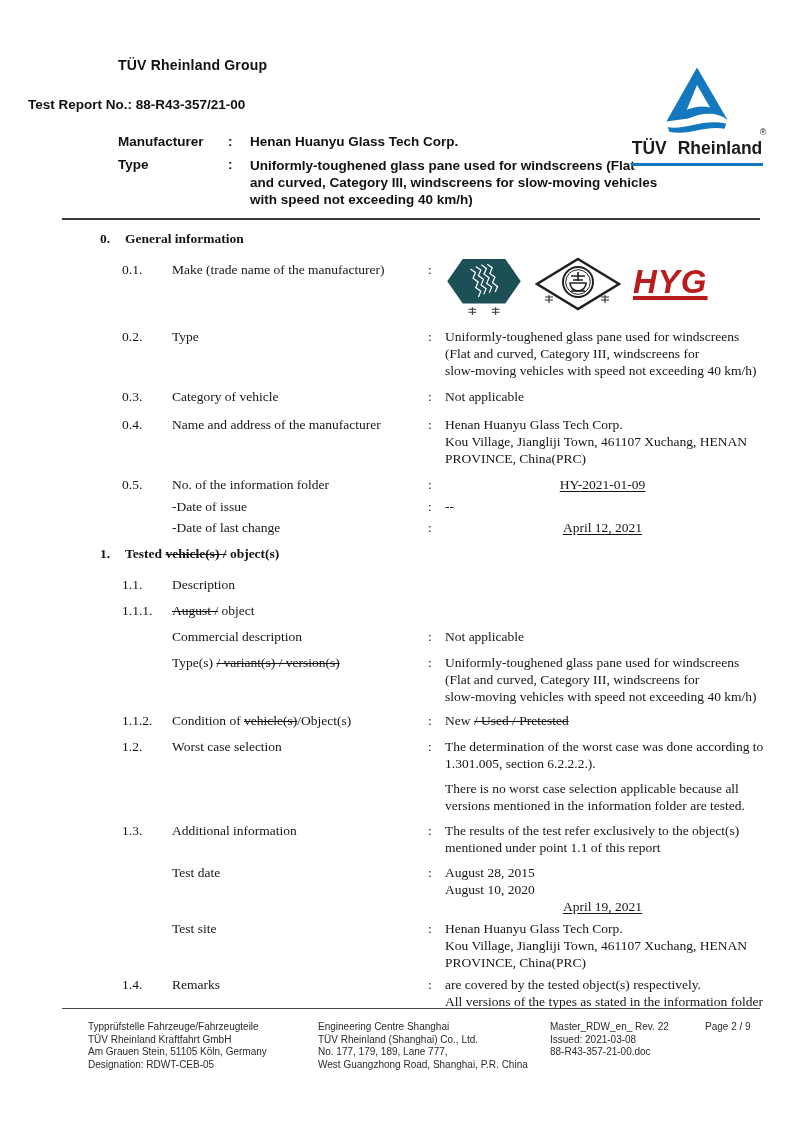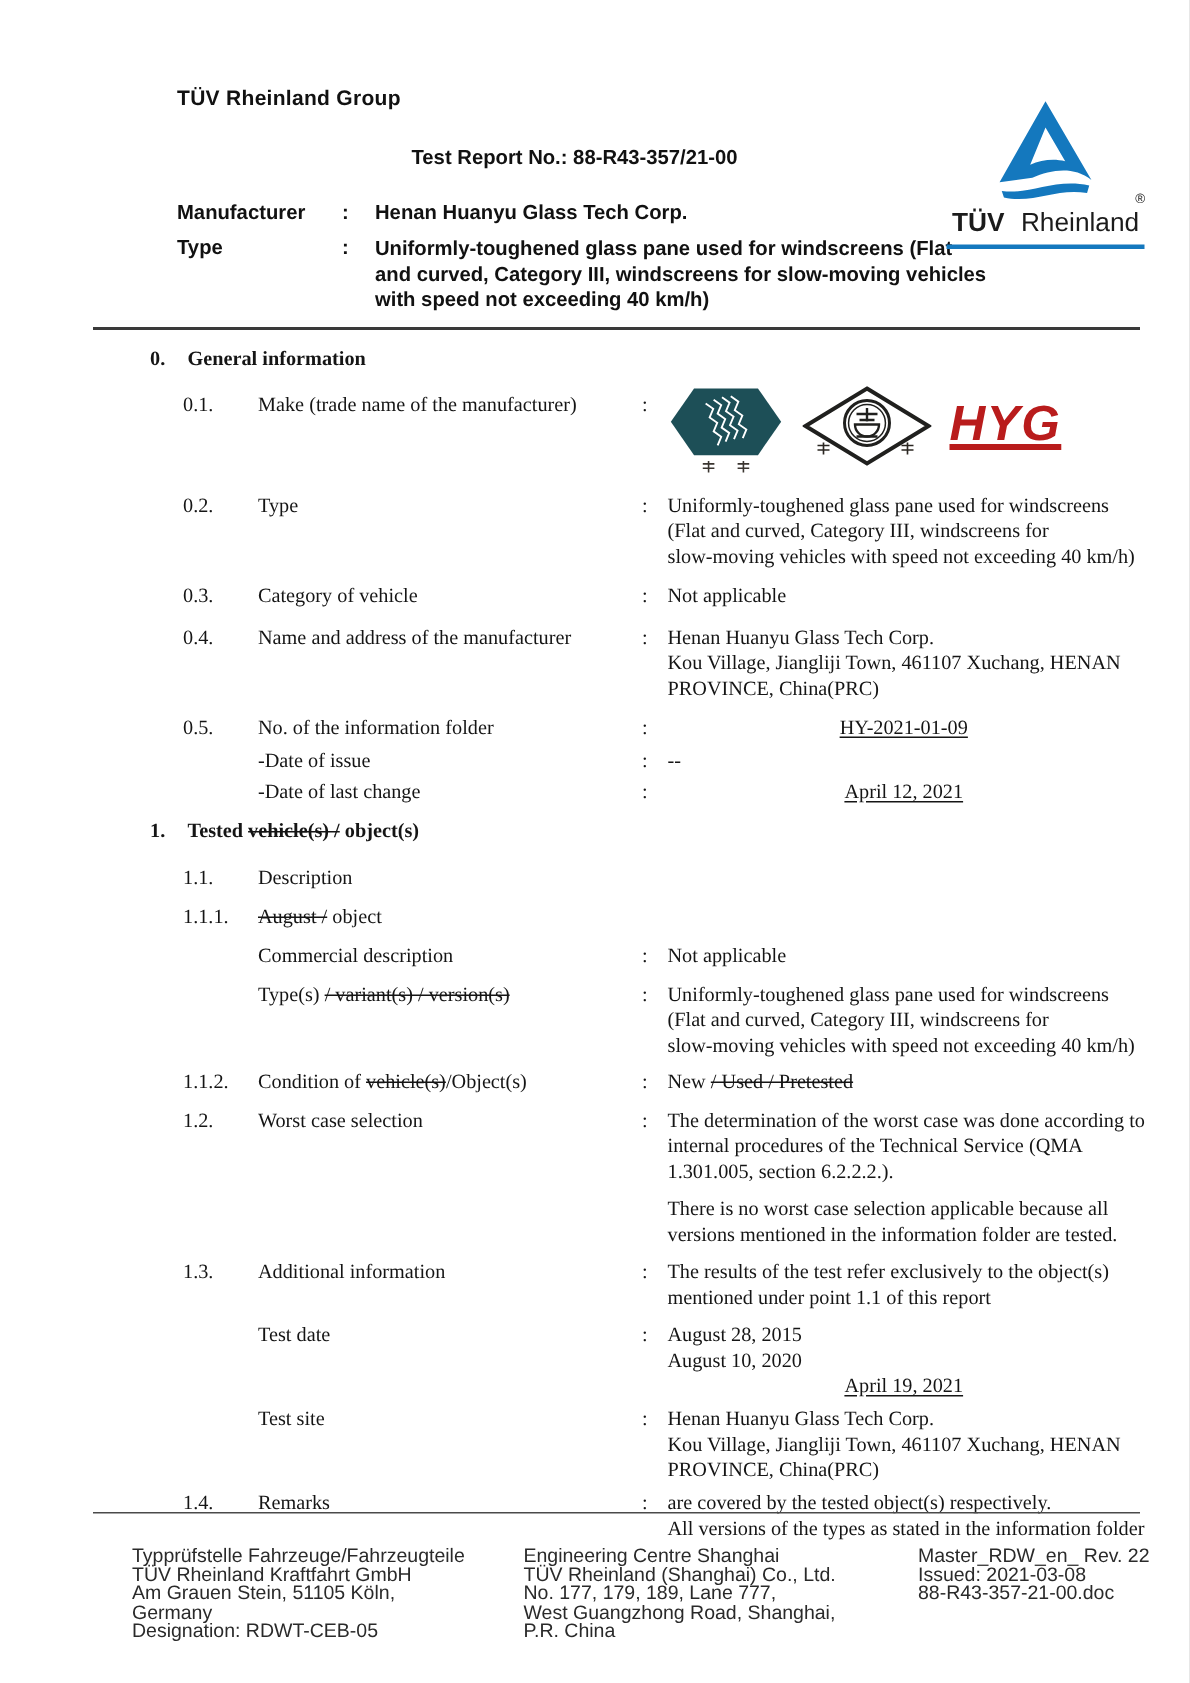--- a/index.html
+++ b/index.html
@@ -6,29 +6,29 @@
   html,body { background:#e8e8e8; }
   .page {
     position:relative; width:793px; height:1122px; margin:0 auto;
     background:#fff; outline:1px solid #c9c9c9; overflow:hidden;
     color:#111;
   }
   
   .hdr { position:relative; padding:57px 160px 0 118px;
          font-family:"Liberation Sans", sans-serif; font-weight:bold; font-size:13.5px; }
   .hdr-group { font-size:14px; letter-spacing:.2px; }
-  .hdr-report { width:710px; margin:24px 0 12px -90px; text-align:center; font-size:13.5px; }
+  .hdr-report { width:710px; margin:24px 0 12px -90px; text-align:left; font-size:13.5px; }
   .hdr-kv { display:grid; grid-template-columns:110px 22px 420px; margin-top:22px; row-gap:8px; }
   .hdr-kv .v-lines div { line-height:17px; }
   
   .tuvlogo { position:absolute; top:66px; right:30px; width:132px; text-align:center; }
   .tuvlogo svg { display:block; margin:0 auto; }
   .tuv-brand { position:relative; display:inline-block; margin-top:2px;
                font-family:"Liberation Sans", sans-serif; font-size:17.5px; color:#1b1b1b; }
-  .tuv-brand b { font-weight:bold; } .tuv-brand span.rest { font-weight:400;margin-left:11px; }
+  .tuv-brand b { font-weight:bold; } .tuv-brand span.rest { font-weight:700;margin-left:11px; }
   .tuv-reg { position:absolute; top:-11px; right:-4px; font-size:9px; font-weight:400; }
   .tuv-line { height:3px; background:#1478be; margin-top:4px; }
   .hdr-rule { margin:10px 33px 0 62px; border-top:2.2px solid #3a3a3a; }
   
   .doc { margin:10px 33px 0 100px; font-family:"Liberation Serif", serif;
          font-size:13.5px; line-height:17px; color:#151515; }
   .hrow { display:flex; font-weight:bold; }
   .hrow .hnum { width:25px; }
   .row { display:grid; grid-template-columns:50px 256px 17px 1fr; margin-left:22px; align-items:start; }
   .row .vl div { white-space:nowrap; }
@@ -37,23 +37,23 @@
   .mb14{margin-bottom:14px}.mb11{margin-bottom:11px}.mb9{margin-bottom:9px}
   .mb8{margin-bottom:8px}.mb7{margin-bottom:7px}.mb5{margin-bottom:5px}.mb4{margin-bottom:4px}
   .mt8{margin-top:8px}
   
   .logos { display:flex; align-items:flex-start; gap:12px; height:62px; margin-top:-4px; }
   .hyg { font-family:"Liberation Sans", sans-serif; font-weight:800; font-style:italic;
          font-size:33px; letter-spacing:1px; line-height:34px; margin-top:8px; color:#b91c1c;
          text-decoration:underline; text-decoration-thickness:4px; text-underline-offset:3px; }
   
   .footer { position:absolute; left:62px; right:33px; top:1008px;
-            border-top:1.6px solid #4a4a4a; padding-top:22px;
+            border-top:1.6px solid #4a4a4a; padding-top:12px;
             display:grid; grid-template-columns:256px 232px 155px 1fr;
-            font-family:"Liberation Sans", sans-serif; font-size:13px; line-height:12.5px; color:#2a2a2a;gap:31px; }
+            font-family:"Liberation Sans", sans-serif; font-size:10px; line-height:12.5px; color:#2a2a2a; }
   .footer .fcol1 { padding-left:26px; }
 </style>
 </head>
 <body>
 
 <div class="page">
 
   <div class="hdr">
     <div class="hdr-group">TÜV Rheinland Group</div>
     <div class="hdr-report">Test Report No.: 88-R43-357/21-00</div>
@@ -231,21 +231,20 @@
           <div><span>New </span><span class="strike">/ Used / Pretested</span></div>
         </div>
     </div>
 
     <div class="row mb8">
       <span>1.2.</span>
       <span>Worst case selection</span>
       <span>:</span>
       <div class="vl">
         <div>The determination of the worst case was done according to</div>
-        <div>internal procedures of the Technical Service (QMA</div>
         <div>1.301.005, section 6.2.2.2.).</div>
         <div class="mt8">There is no worst case selection applicable because all</div>
         <div>versions mentioned in the information folder are tested.</div>
       </div>
     </div>
 
     <div class="row mb8">
       <span>1.3.</span>
       <span>Additional information</span>
       <span>:</span>

